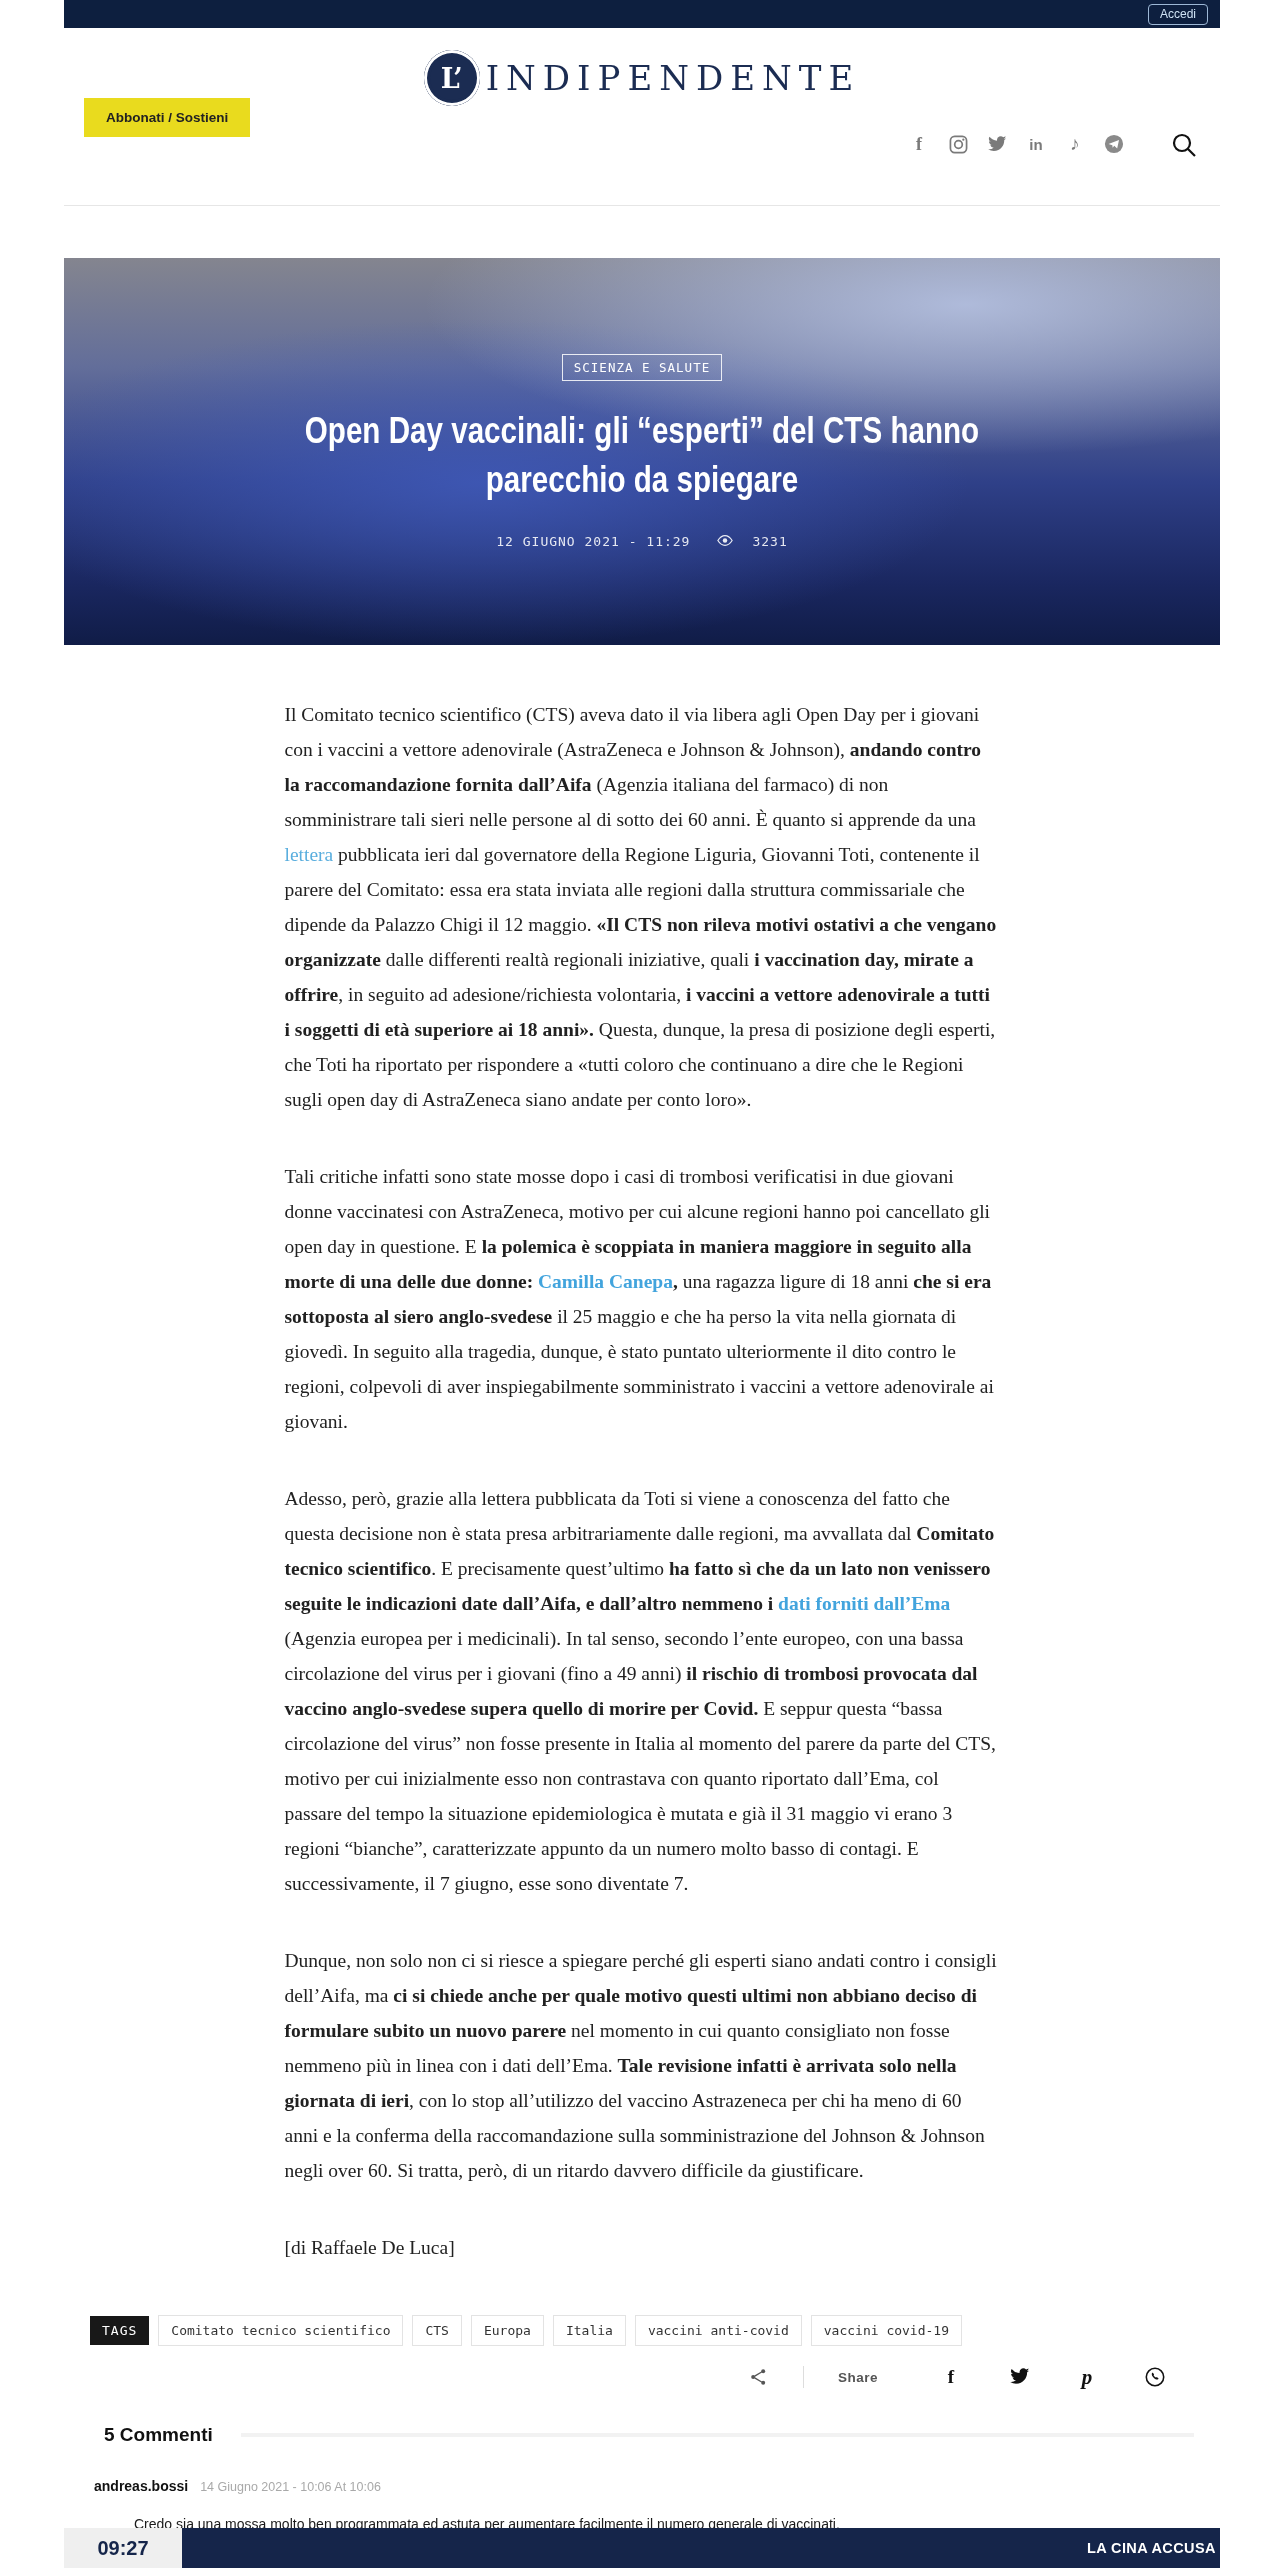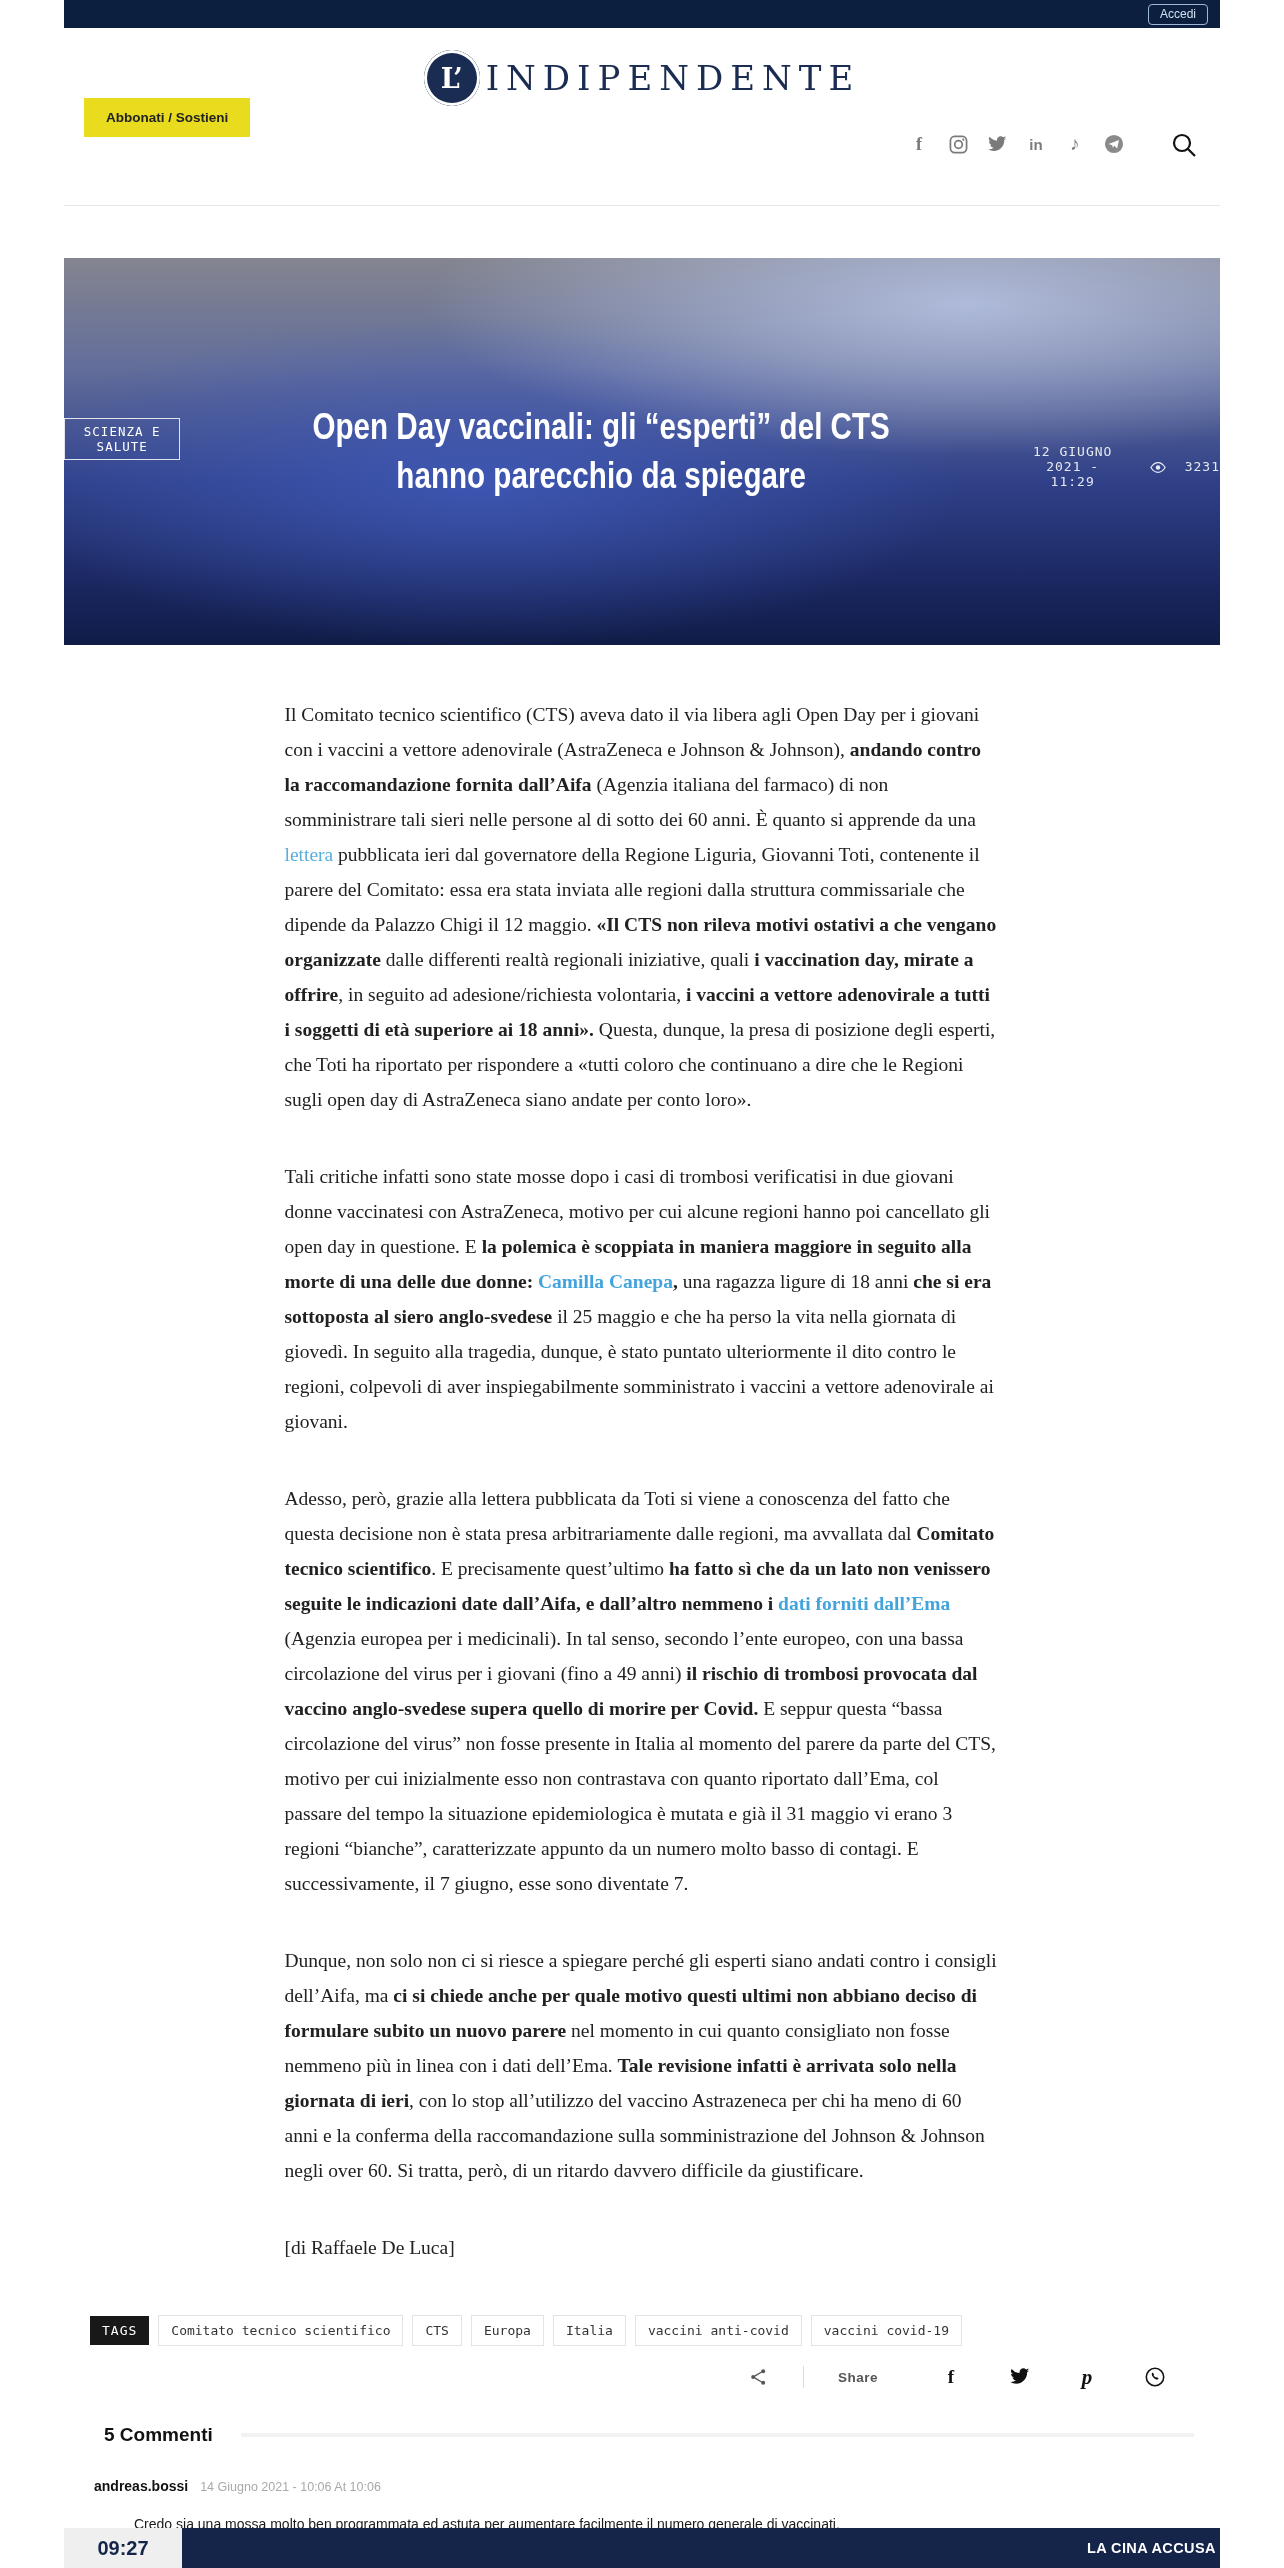--- a/index.html
+++ b/index.html
@@ -15,30 +15,30 @@
   .subscribe-btn { position:absolute; left:20px; top:70px; background:#e9db1e; color:#222; font-weight:bold; font-size:13.5px; padding:12px 22px; border:none; cursor:pointer; font-family:"Liberation Sans", sans-serif; }
   .logo { position:absolute; left:0; right:0; top:22px; display:flex; align-items:center; justify-content:center; gap:2px; cursor:pointer; }
   .logo-mark { width:56px; height:56px; border-radius:50%; background:#1b2c52; box-shadow:inset 0 0 0 3px #fff, inset 0 0 0 6px #1b2c52; color:#fff; display:flex; align-items:center; justify-content:center; font-family:"DejaVu Serif", serif; font-size:27px; font-weight:bold; position:relative; z-index:2; }
   .logo-text { font-family:"DejaVu Serif", serif; font-size:34px; color:#1b2c52; letter-spacing:7px; margin-left:4px; }
   .header-date { position:absolute; left:0; right:0; top:96px; text-align:center; font-size:14px; color:#3a3a3a; }
   .social-row { position:absolute; right:96px; top:106px; display:flex; align-items:center; gap:19px; color:#7a7a7a; }
   .social-row .s-icon { width:20px; height:20px; display:flex; align-items:center; justify-content:center; cursor:pointer; font-weight:bold; }
   .search-btn { position:absolute; right:22px; top:103px; width:28px; height:28px; cursor:pointer; }
 
   
-  .hero { position:relative; margin-top:52px; height:387px; display:flex; flex-direction:row; align-items:center; justify-content:center; text-align:center;
+  .hero { position:relative; margin-top:52px; height:387px; display:flex; flex-direction:column; align-items:center; justify-content:center; text-align:center;
     background:
       radial-gradient(90% 75% at 78% 12%, rgba(178,190,222,0.95) 0%, rgba(178,190,222,0) 52%),
       radial-gradient(65% 65% at 36% 58%, rgba(64,90,185,0.85) 0%, rgba(64,90,185,0) 65%),
       linear-gradient(180deg, #84858f 0%, #636e9a 28%, #2f4088 58%, #1a2760 84%, #101c47 100%);
   }
   .hero-badge { display:inline-block; border:1px solid rgba(255,255,255,0.85); color:#fff; font-family:"DejaVu Sans Mono", monospace; font-size:12.5px; letter-spacing:1px; padding:5px 11px; margin-bottom:26px; cursor:pointer; }
   .hero-title { color:#fff; font-size:37px; font-weight:bold; line-height:1.3; max-width:940px; transform:scaleX(0.8); transform-origin:center; letter-spacing:0; }
   .hero-meta { margin-top:30px; display:flex; align-items:center; gap:26px; color:rgba(255,255,255,0.88); font-family:"DejaVu Sans Mono", monospace; font-size:13px; letter-spacing:1px; }
-  .hero-views { display:flex; align-items:flex-end; gap:18px; }
+  .hero-views { display:flex; align-items:flex-start; gap:18px; }
 
   
   .article { width:715px; margin:0 auto; padding-top:52px; font-family:"Liberation Serif", serif; font-size:19.5px; line-height:35px; color:#212121; }
   .article p.rich { margin-bottom:42px; }
   .seg-b { font-weight:bold; }
   a.seg-l { color:#5aaede; text-decoration:none; cursor:pointer; }
   a.seg-l.seg-b { color:#42a4dd; font-weight:bold; }
   .author-line { margin-top:0; margin-bottom:0; }
 
   

